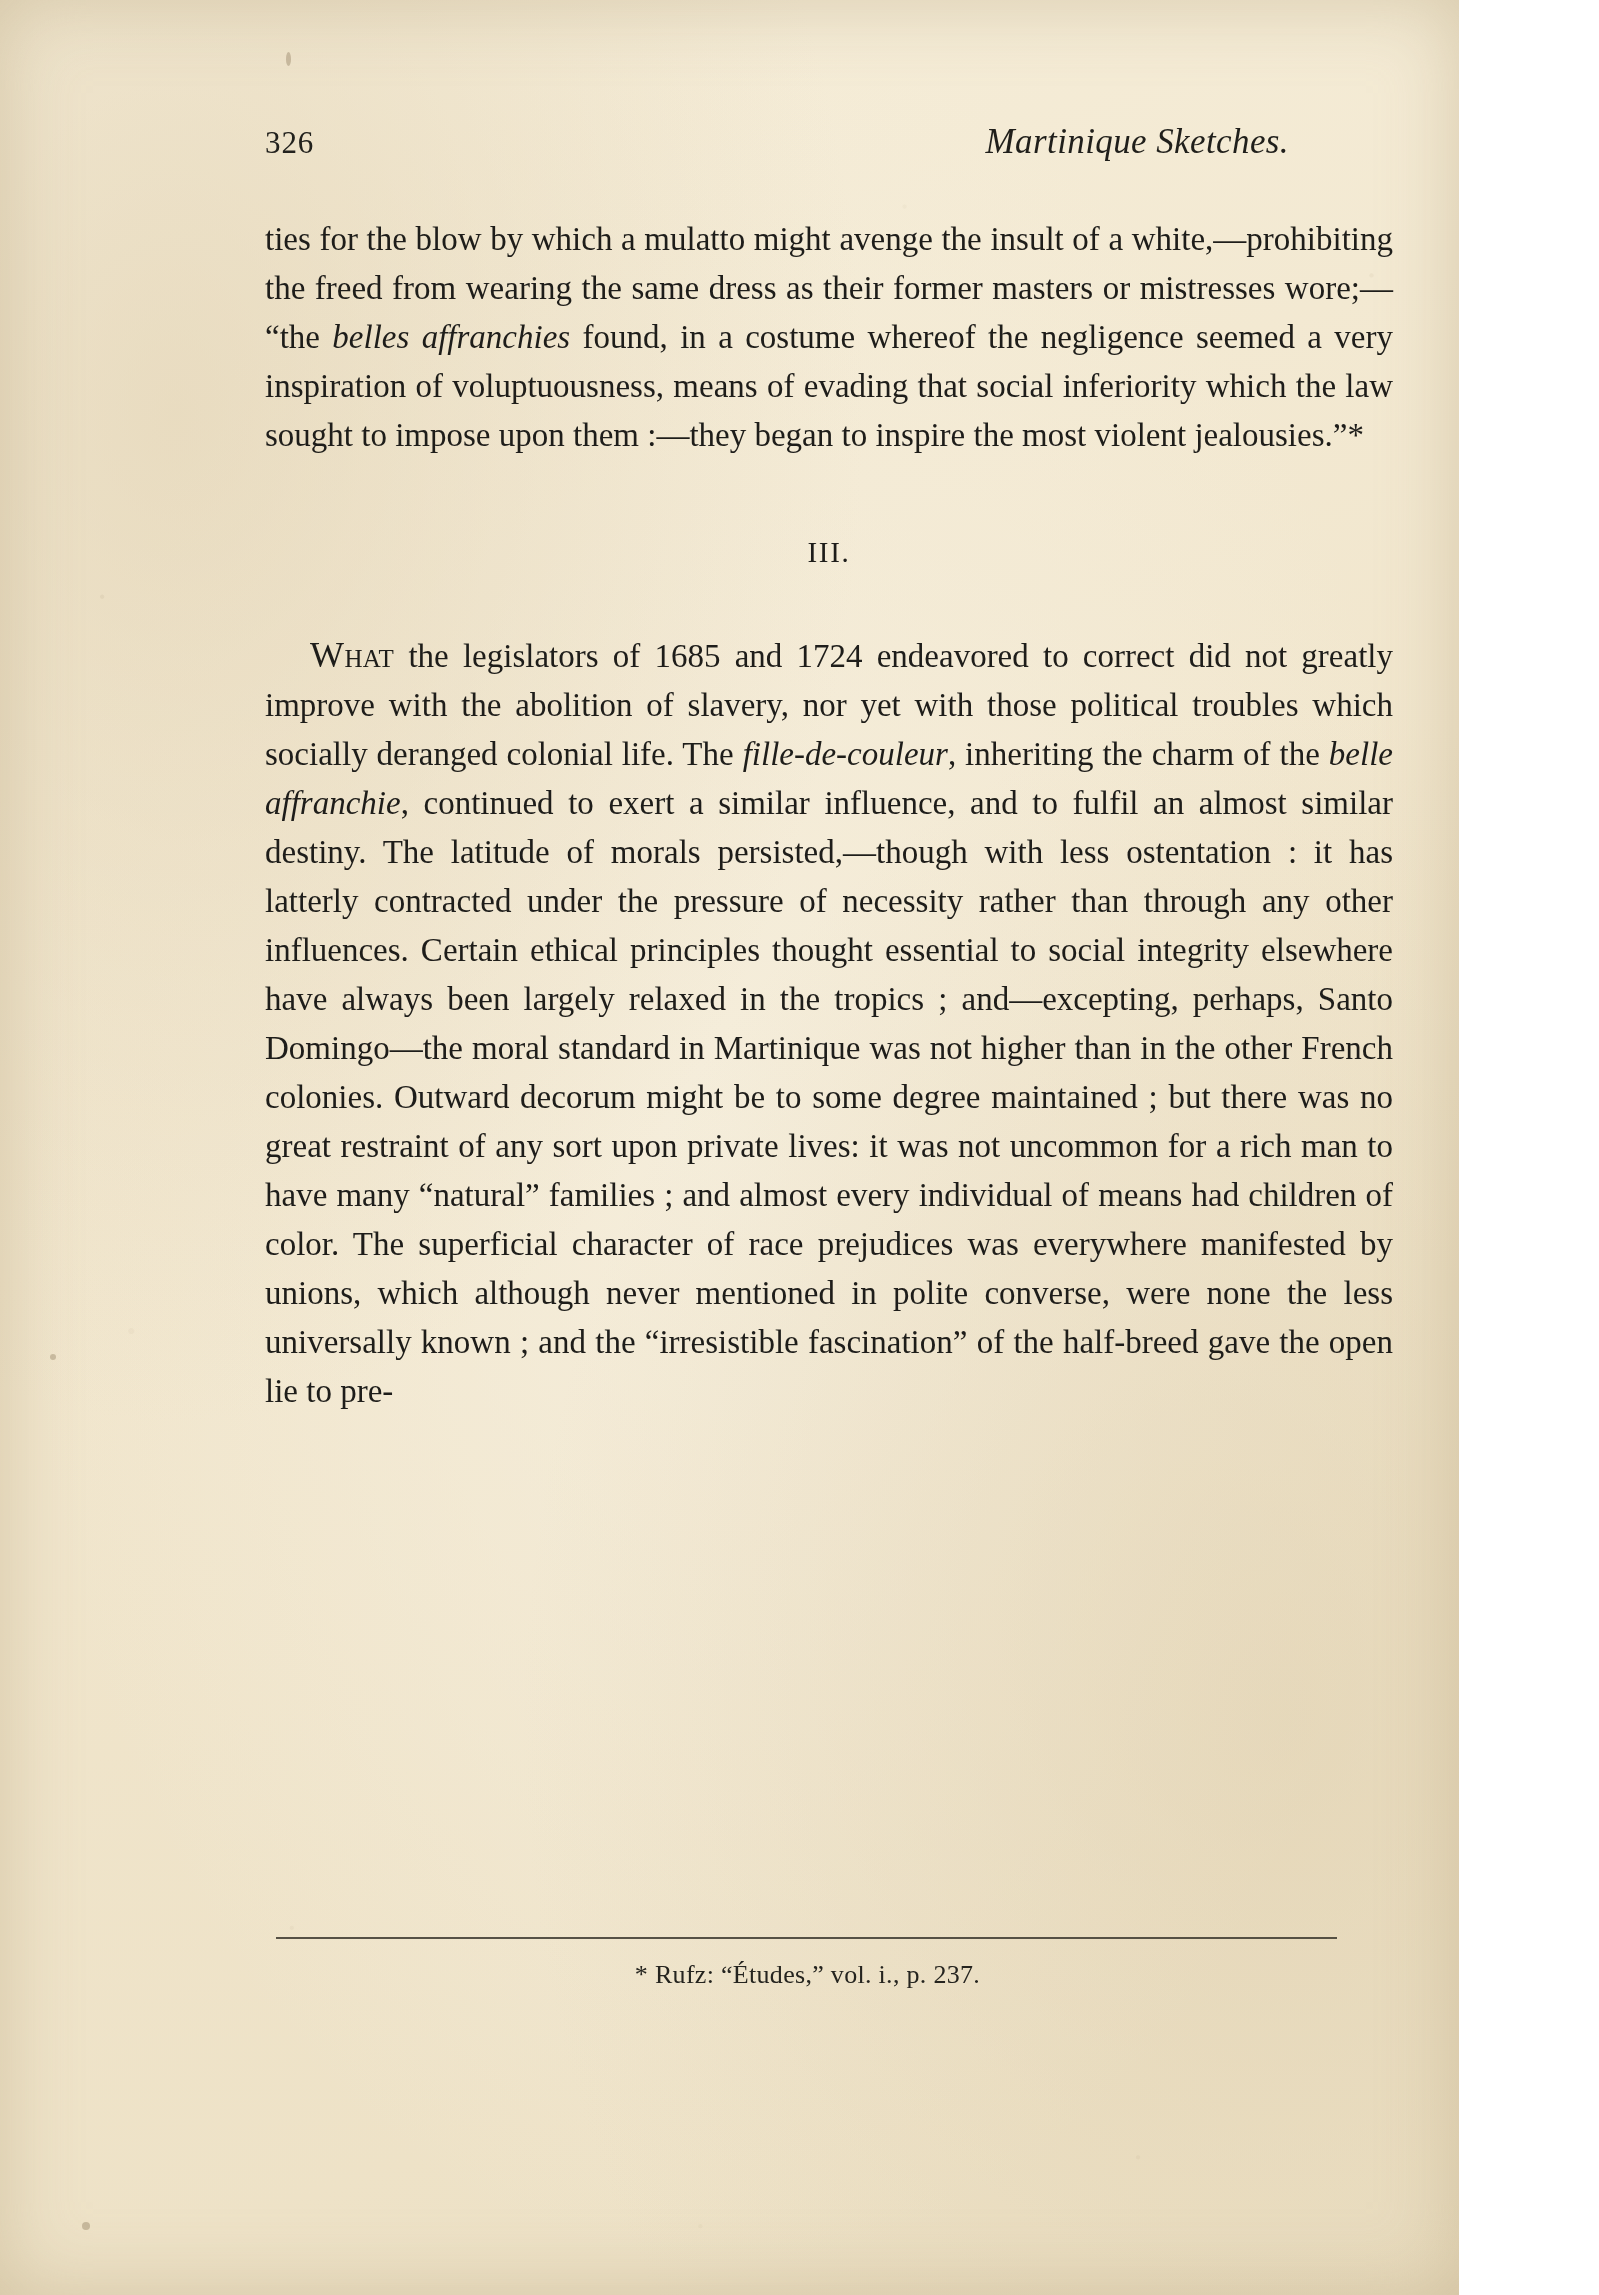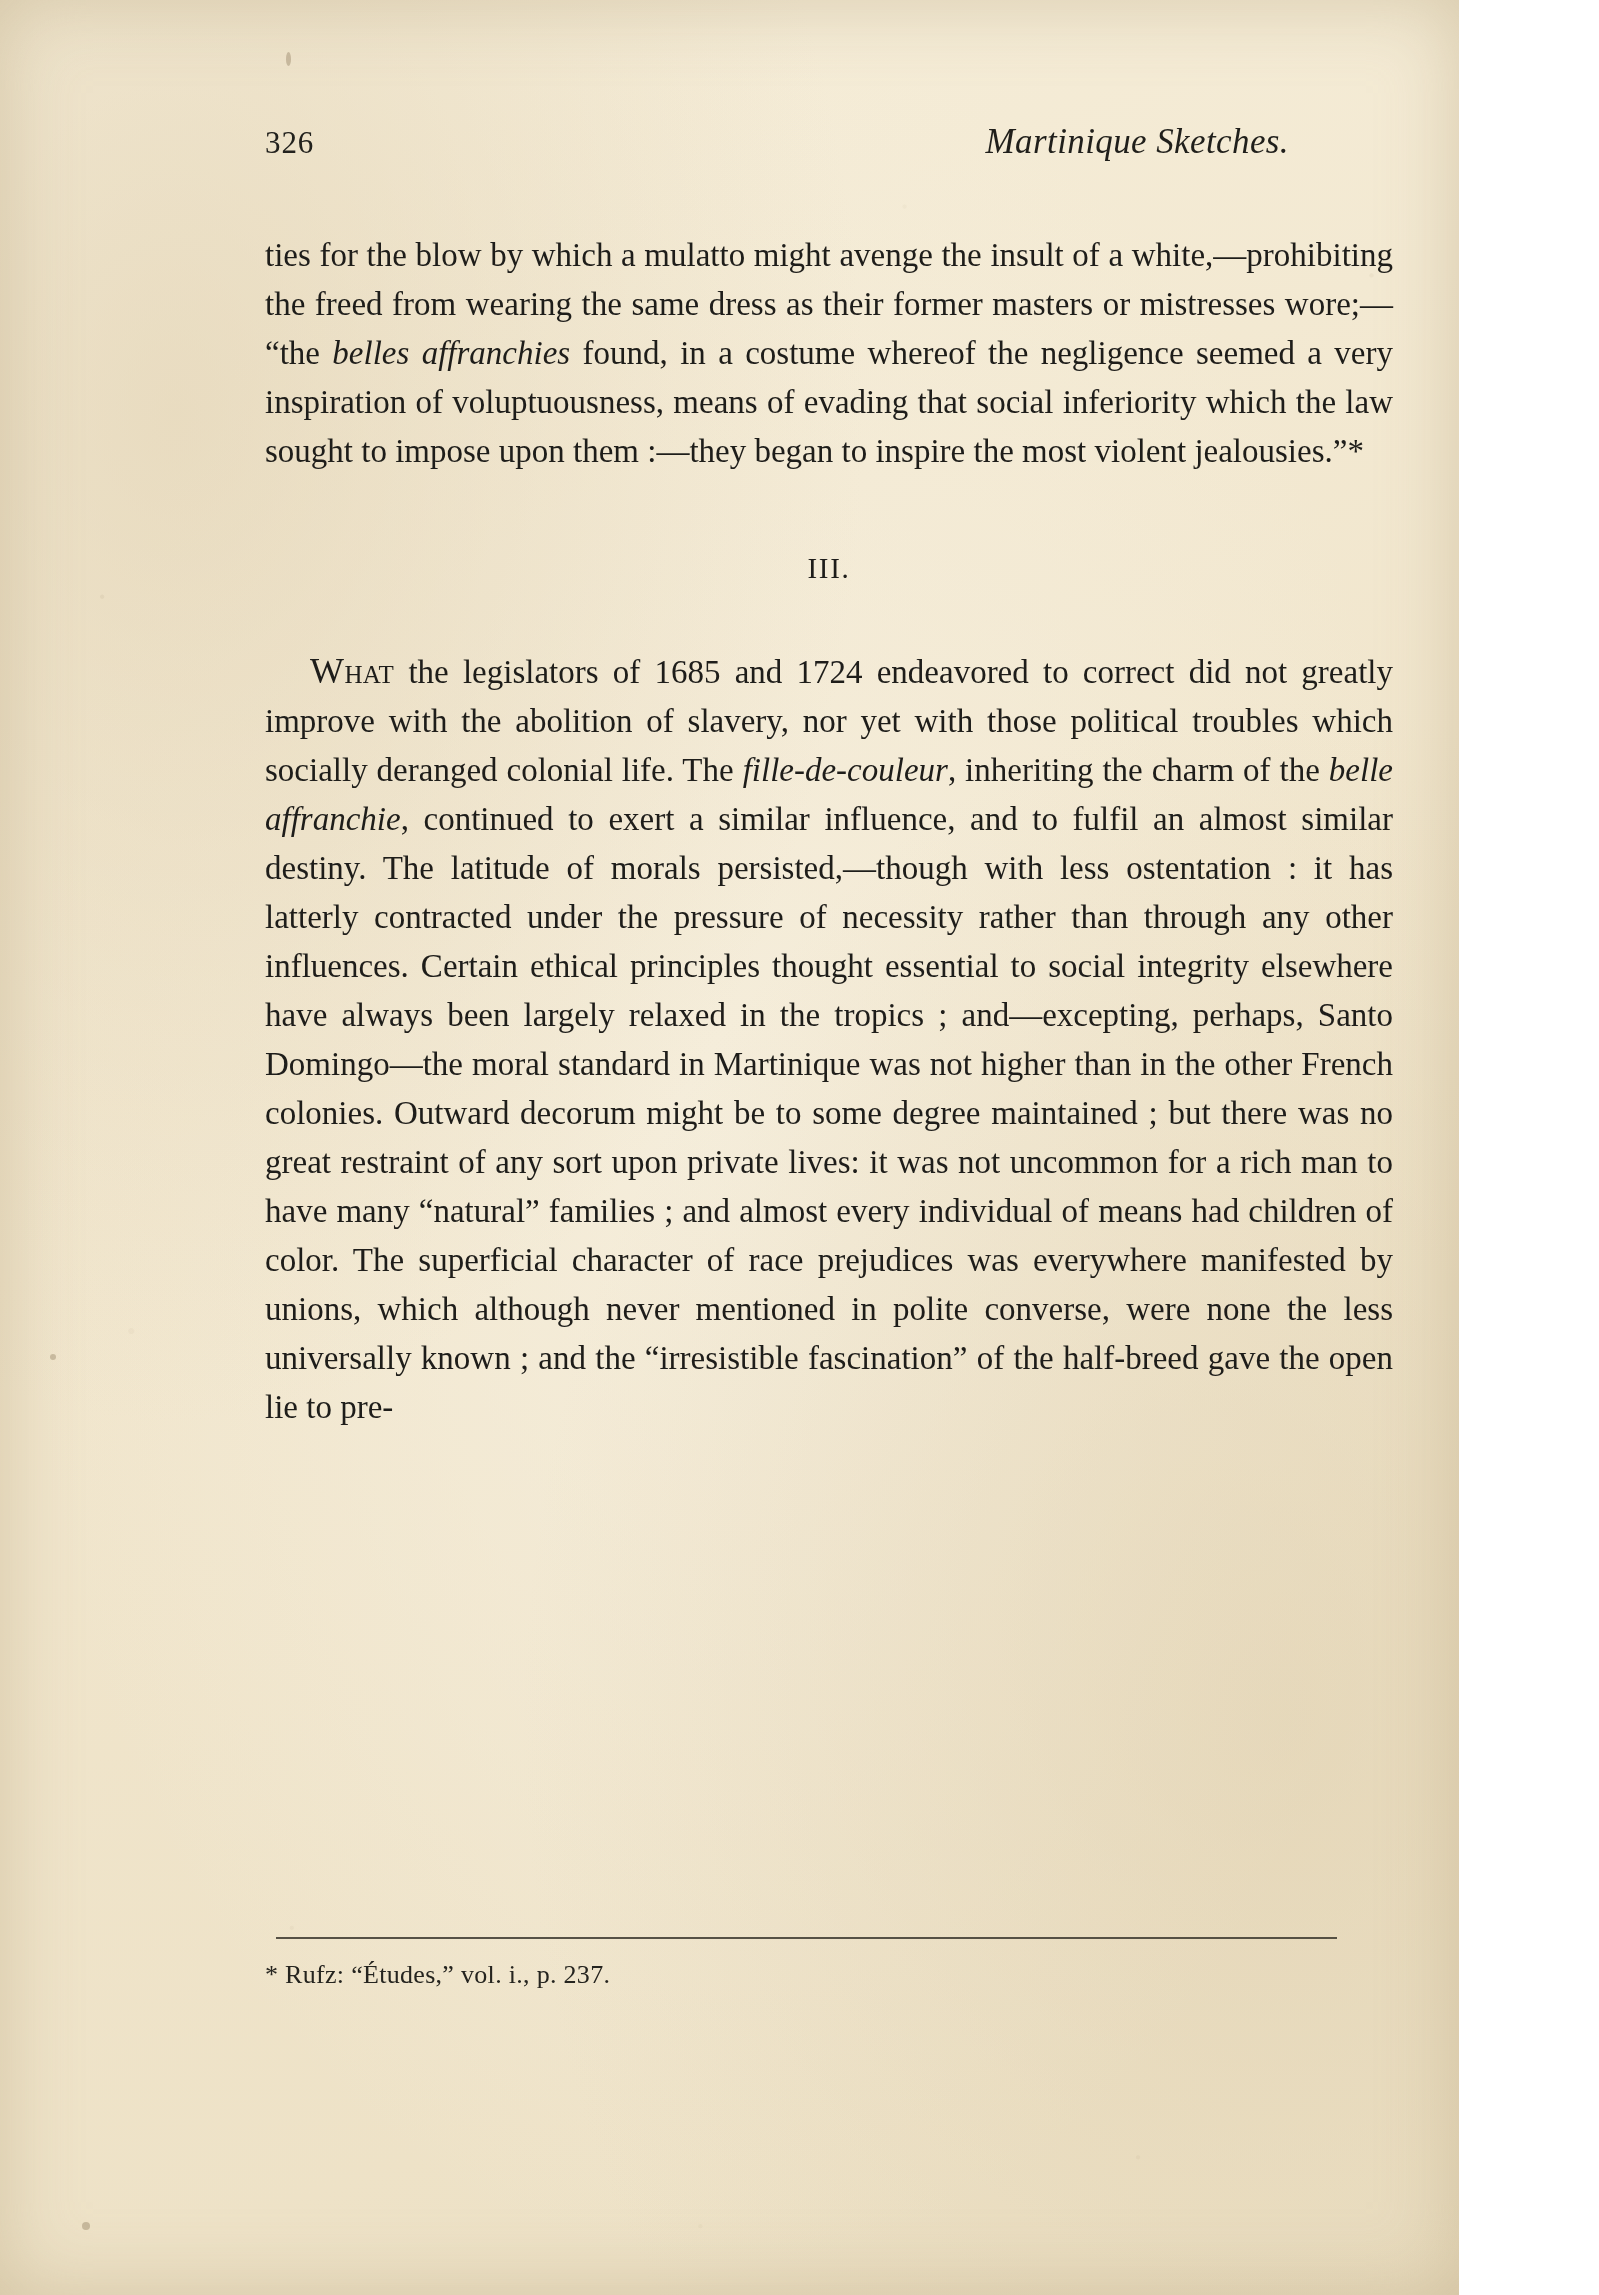--- a/index.html
+++ b/index.html
@@ -75,21 +75,21 @@
   
   .para {
     font-size: 33px;
     line-height: 49px;
     text-align: justify;
     text-justify: inter-word;
     color: #1e1d1a;
     margin: 0;
   }
   .para.first-block {
-    margin-top: 48px;
+    margin-top: 32px;
   }
   .para i, .ital {
     font-style: italic;
   }
 
   .section-num {
     text-align: center;
     font-size: 29px;
     letter-spacing: 1.7px;
     margin-top: 76px;
@@ -115,21 +115,21 @@
     width: 1061px;
     height: 1.7px;
     background: #3b372e;
     opacity: 0.85;
   }
   .footnote {
     position: absolute;
     left: 265px;
     top: 1960px;
     width: 1085px;
-    text-align: left;
+    text-align: center;
     font-size: 26px;
     letter-spacing: 0.3px;
     color: #25241f;
   }
 
   
   .speck {
     position: absolute;
     background: rgba(120,100,70,0.33);
     border-radius: 50%;

